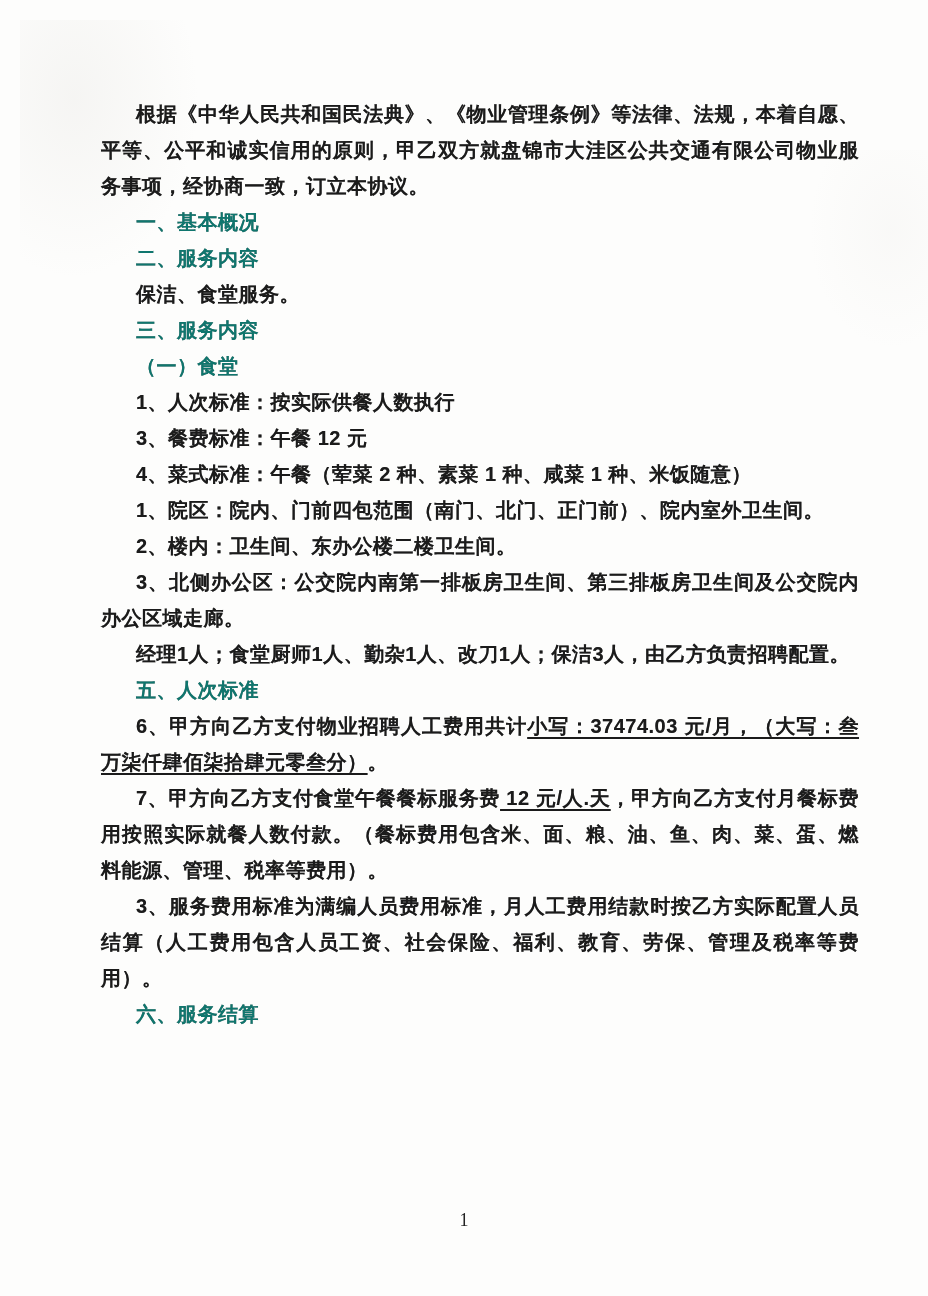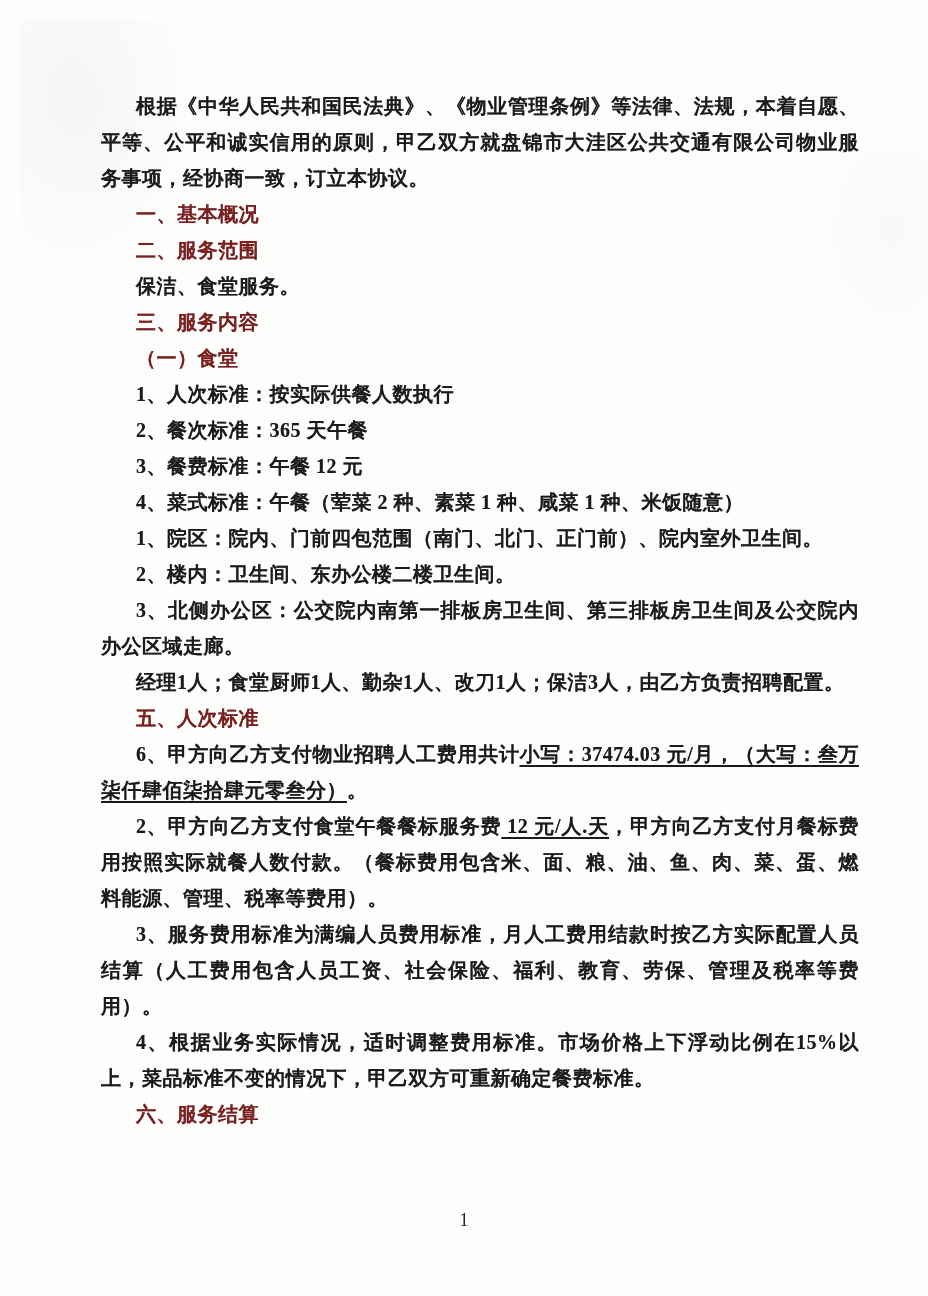--- a/index.html
+++ b/index.html
@@ -25,39 +25,38 @@
     left: 20px; top: 20px; width: 180px; height: 260px;
     background: radial-gradient(ellipse at 30% 30%, rgba(190,186,178,0.12), rgba(190,186,178,0) 70%);
   }
   .artifact.tr {
     right: 0; top: 150px; width: 120px; height: 200px;
     background: radial-gradient(ellipse at 70% 40%, rgba(200,196,190,0.08), rgba(200,196,190,0) 70%);
   }
   .content {
     position: absolute;
     left: 101px;
-    top: 88px;
+    top: 96px;
     width: 758px;
-    font-family: Liberation Serif, serif;
   }
   p.para {
     margin: 0;
     font-size: 20px;
     line-height: 36px;
     letter-spacing: 0.5px;
     text-align: justify;
     text-indent: 35px;
     font-weight: 600;
     color: #1b1b1b;
     
     text-shadow: 0 0 0.4px rgba(20,20,20,0.55);
   }
   p.para.heading {
     font-weight: 900;
-    color: #7f1d1d;
+    color: #0f766e;
   }
   .u {
     text-decoration: underline;
     text-decoration-thickness: 1.5px;
     text-underline-offset: 4px;
   }
   .page-number {
     position: absolute;
     left: 0;
     right: 0;
@@ -72,36 +71,34 @@
 </head>
 <body>
 
 <div class="page">
   <div class="artifact tl"></div>
   <div class="artifact tr"></div>
 
   <div class="content">
       <p class="para"><span>根据《中华人民共和国民法典》、《物业管理条例》等法律、法规，本着自愿、平等、公平和诚实信用的原则，甲乙双方就盘锦市大洼区公共交通有限公司物业服务事项，经协商一致，订立本协议。</span></p>
       <p class="para heading"><span>一、基本概况</span></p>
-      <p class="para heading"><span>二、服务范围</span></p>
+      <p class="para heading"><span>二、服务内容</span></p>
       <p class="para"><span>保洁、食堂服务。</span></p>
       <p class="para heading"><span>三、服务内容</span></p>
       <p class="para heading"><span>（一）食堂</span></p>
       <p class="para"><span>1、人次标准：按实际供餐人数执行</span></p>
-      <p class="para"><span>2、餐次标准：365 天午餐</span></p>
       <p class="para"><span>3、餐费标准：午餐 12 元</span></p>
       <p class="para"><span>4、菜式标准：午餐（荤菜 2 种、素菜 1 种、咸菜 1 种、米饭随意）</span></p>
       <p class="para"><span>1、院区：院内、门前四包范围（南门、北门、正门前）、院内室外卫生间。</span></p>
       <p class="para"><span>2、楼内：卫生间、东办公楼二楼卫生间。</span></p>
       <p class="para"><span>3、北侧办公区：公交院内南第一排板房卫生间、第三排板房卫生间及公交院内办公区域走廊。</span></p>
       <p class="para"><span>经理1人；食堂厨师1人、勤杂1人、改刀1人；保洁3人，由乙方负责招聘配置。</span></p>
       <p class="para heading"><span>五、人次标准</span></p>
       <p class="para"><span>6、甲方向乙方支付物业招聘人工费用共计</span><span class="u">小写：37474.03 元/月，（大写：叁万柒仟肆佰柒拾肆元零叁分）</span><span>。</span></p>
-      <p class="para"><span>2、甲方向乙方支付食堂午餐餐标服务费</span><span class="u"> 12 元/人.天</span><span>，甲方向乙方支付月餐标费用按照实际就餐人数付款。（餐标费用包含米、面、粮、油、鱼、肉、菜、蛋、燃料能源、管理、税率等费用）。</span></p>
+      <p class="para"><span>7、甲方向乙方支付食堂午餐餐标服务费</span><span class="u"> 12 元/人.天</span><span>，甲方向乙方支付月餐标费用按照实际就餐人数付款。（餐标费用包含米、面、粮、油、鱼、肉、菜、蛋、燃料能源、管理、税率等费用）。</span></p>
       <p class="para"><span>3、服务费用标准为满编人员费用标准，月人工费用结款时按乙方实际配置人员结算（人工费用包含人员工资、社会保险、福利、教育、劳保、管理及税率等费用）。</span></p>
-      <p class="para"><span>4、根据业务实际情况，适时调整费用标准。市场价格上下浮动比例在15%以上，菜品标准不变的情况下，甲乙双方可重新确定餐费标准。</span></p>
       <p class="para heading"><span>六、服务结算</span></p>
     </div>
 
   <div class="page-number">
     <span>1</span>
   </div>
 </div>
 
 </body></html>

